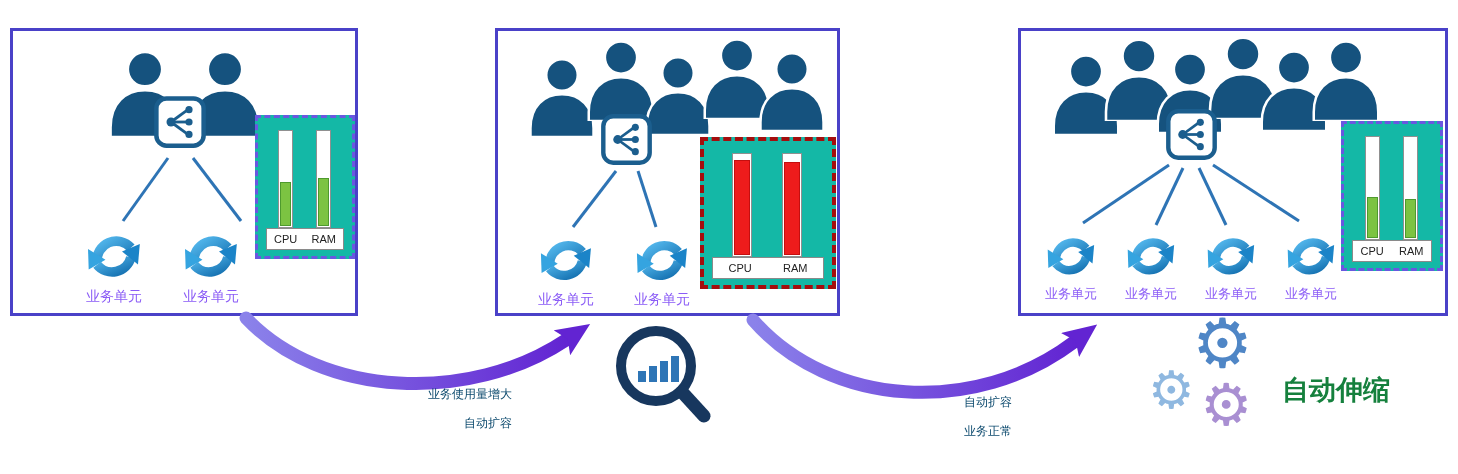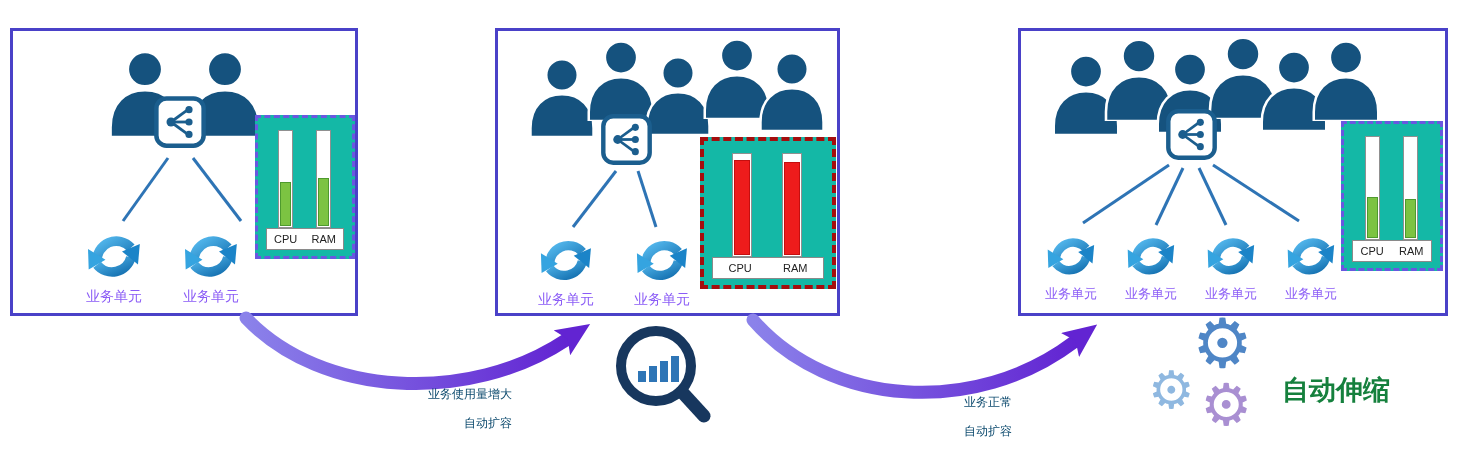--- a/index.html
+++ b/index.html
@@ -263,22 +263,22 @@
     <g fill="#2e75b6">
       <rect x="32" y="53" width="8" height="11"></rect>
       <rect x="43" y="48" width="8" height="16"></rect>
       <rect x="54" y="43" width="8" height="21"></rect>
       <rect x="65" y="38" width="8" height="26"></rect>
     </g>
     <line x1="76" y1="74" x2="98" y2="98" stroke="#17375e" stroke-width="13" stroke-linecap="round"></line>
   </svg>
 
   <div class="note" style="left:860px;top:388px;width:152px;">
+    <div>自动扩容</div>
     <div>业务正常</div>
-    <div>自动扩容</div>
   </div>
 
   <div class="gears" style="left:1150px;top:318px;width:140px;height:135px;">
     <span class="gear" style="left:42px;top:-8px;font-size:68px;color:#4f86c6">⚙</span>
     <span class="gear" style="left:-2px;top:46px;font-size:52px;color:#8fb8e0">⚙</span>
     <span class="gear" style="left:50px;top:58px;font-size:58px;color:#a98fd2">⚙</span>
   </div>
   <div class="big-label" style="left:1282px;top:372px;font-size:27px;">自动伸缩</div>
 
 </div>

